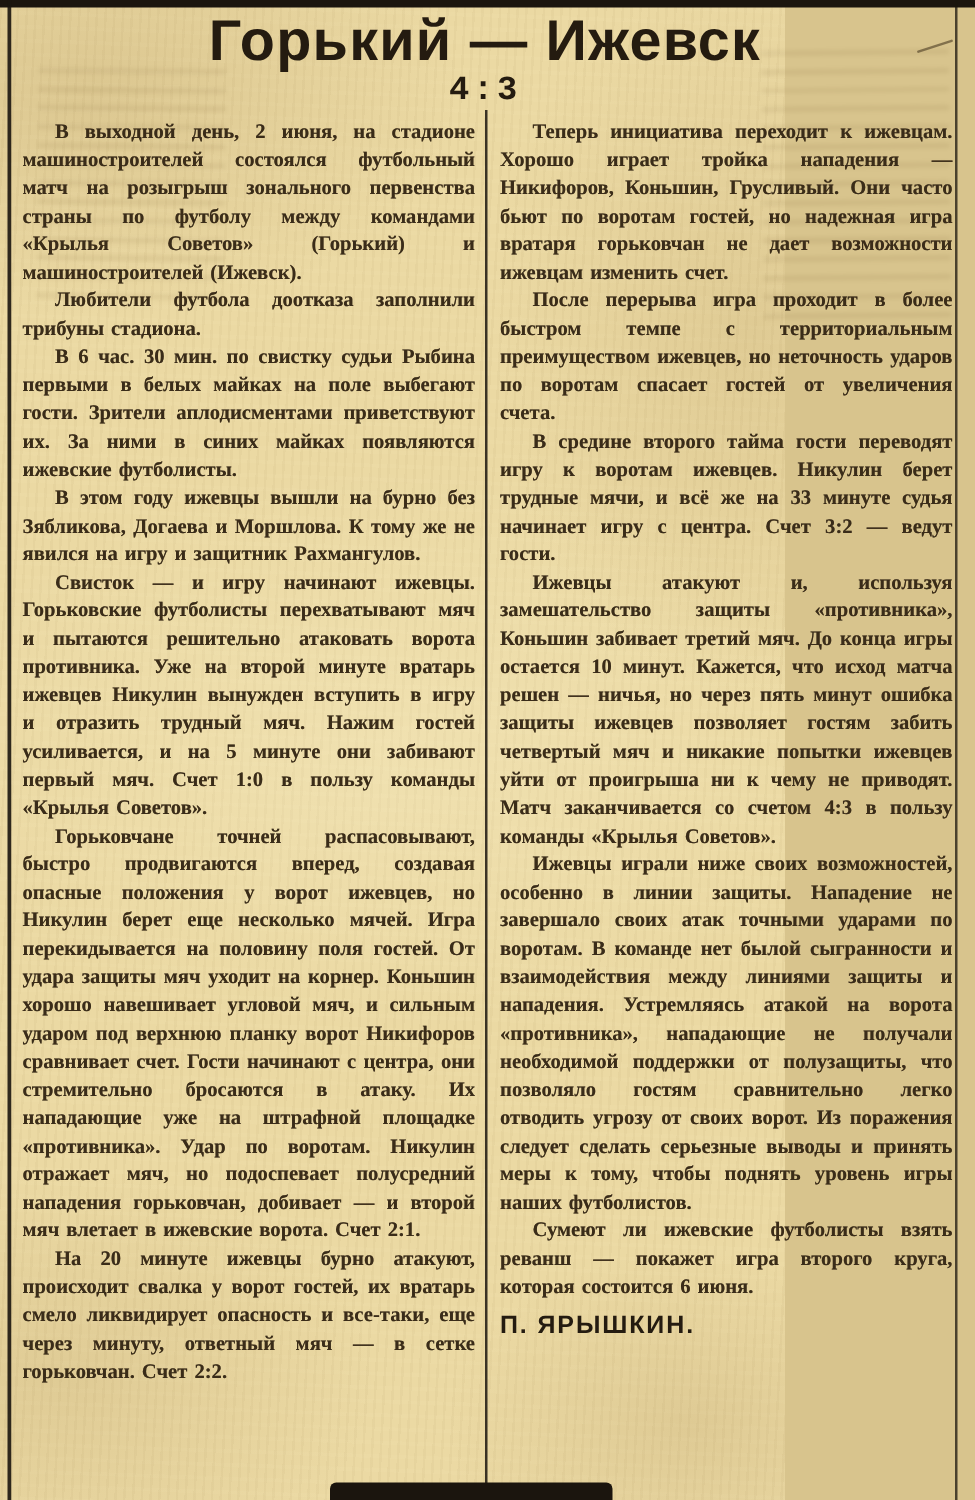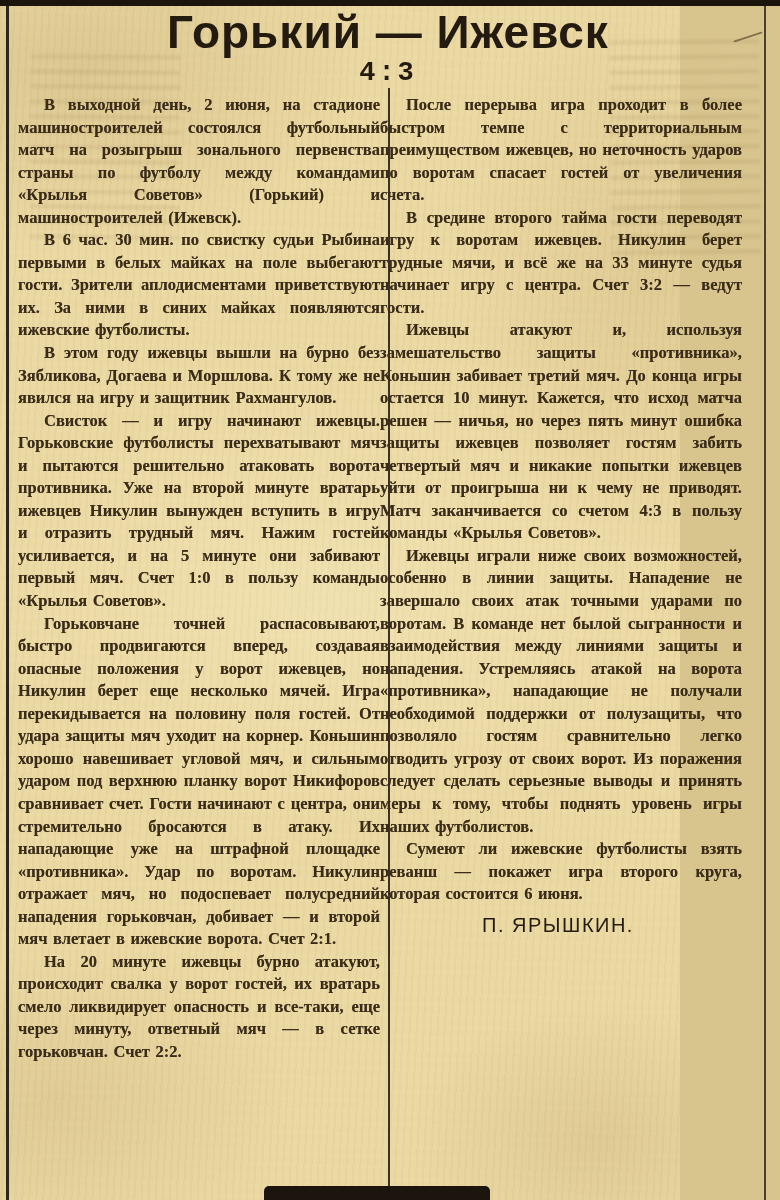--- a/index.html
+++ b/index.html
@@ -1,18 +1,18 @@
 <!DOCTYPE html>
 <html lang="ru"><head>
 <meta charset="utf-8">
 <style>
   html,body{margin:0;padding:0;}
   body{width:780px;height:1200px;overflow:hidden;background:#d8c48d;}
   .page{
-    position:relative;width:680px;height:1200px;box-sizing:border-box;
+    position:relative;width:628px;height:1200px;box-sizing:border-box;
     background-color:#ebd9a3;
     background-image:
       radial-gradient(ellipse 420px 260px at 12% 6%, rgba(139,104,46,0.16), transparent 70%),
       radial-gradient(ellipse 300px 420px at 96% 22%, rgba(150,115,55,0.14), transparent 70%),
       radial-gradient(ellipse 500px 300px at 50% 50%, rgba(255,248,215,0.25), transparent 75%),
       radial-gradient(ellipse 360px 240px at 8% 92%, rgba(135,100,45,0.12), transparent 70%),
       radial-gradient(ellipse 280px 200px at 88% 95%, rgba(135,100,45,0.13), transparent 70%),
       repeating-linear-gradient(93deg, rgba(120,92,40,0.045) 0 2px, transparent 2px 7px),
       repeating-linear-gradient(2deg, rgba(255,244,200,0.05) 0 3px, transparent 3px 11px);
     font-family:"Liberation Serif","DejaVu Serif",serif;
@@ -38,32 +38,32 @@
   .masthead{position:absolute;left:10px;top:8px;width:756px;text-align:center;}
   .headline{
     margin:0;font-family:"Liberation Sans","DejaVu Sans",sans-serif;
     font-weight:700;font-size:46px;line-height:48px;letter-spacing:1px;color:#241b10;
   }
   .score{
     margin:2px 0 0;font-family:Liberation Mono, monospace;
     font-weight:700;font-size:27px;line-height:30px;letter-spacing:3px;color:#241b10;
   }
   
-  .columns{position:absolute;left:18px;top:94px;width:744px;display:flex;}
+  .columns{position:absolute;left:18px;top:94px;width:744px;display:flex;gap:20px;}
   .col{width:362px;flex:0 0 362px;}
   .col p{
     margin:0;text-align:justify;text-indent:26px;
     font-size:16.5px;line-height:22.55px;font-weight:700;
     word-spacing:1.5px;color:#3a2c19;
     text-shadow:0 0 .5px rgba(58,44,25,.55);
   }
   .byline{
-    margin-top:8px;text-align:center;padding-right:6px;
+    margin-top:8px;text-align:left;padding-right:6px;
     font-family:"Liberation Sans","DejaVu Sans",sans-serif;
-    font-weight:400;font-size:20px;letter-spacing:1.5px;color:#241b10;
+    font-weight:700;font-size:20px;letter-spacing:1.5px;color:#241b10;
   }
 </style>
 </head>
 <body>
 
 <div class="page">
 
   <div class="rule top-rule"></div>
   <div class="rule left-rule"></div>
   <div class="rule right-rule"></div>
@@ -75,27 +75,29 @@
   <div class="pen-mark"></div>
 
   <div class="masthead">
     <h1 class="headline">Горький — Ижевск</h1>
     <div class="score">4:3</div>
   </div>
 
   <div class="columns">
     <div class="col">
       <p>В выходной день, 2 июня, на стадионе машиностроителей состоялся футбольный матч на розыгрыш зонального первенства страны по футболу между командами «Крылья Советов» (Горький) и машиностроителей (Ижевск).</p>
+      <p>Любители футбола доотказа заполнили трибуны стадиона.</p>
       <p>В 6 час. 30 мин. по свистку судьи Рыбина первыми в белых майках на поле выбегают гости. Зрители аплодисментами приветствуют их. За ними в синих майках появляются ижевские футболисты.</p>
       <p>В этом году ижевцы вышли на бурно без Зябликова, Догаева и Моршлова. К тому же не явился на игру и защитник Рахмангулов.</p>
       <p>Свисток — и игру начинают ижевцы. Горьковские футболисты перехватывают мяч и пытаются решительно атаковать ворота противника. Уже на второй минуте вратарь ижевцев Никулин вынужден вступить в игру и отразить трудный мяч. Нажим гостей усиливается, и на 5 минуте они забивают первый мяч. Счет 1:0 в пользу команды «Крылья Советов».</p>
       <p>Горьковчане точней распасовывают, быстро продвигаются вперед, создавая опасные положения у ворот ижевцев, но Никулин берет еще несколько мячей. Игра перекидывается на половину поля гостей. От удара защиты мяч уходит на корнер. Коньшин хорошо навешивает угловой мяч, и сильным ударом под верхнюю планку ворот Никифоров сравнивает счет. Гости начинают с центра, они стремительно бросаются в атаку. Их нападающие уже на штрафной площадке «противника». Удар по воротам. Никулин отражает мяч, но подоспевает полусредний нападения горьковчан, добивает — и второй мяч влетает в ижевские ворота. Счет 2:1.</p>
       <p>На 20 минуте ижевцы бурно атакуют, происходит свалка у ворот гостей, их вратарь смело ликвидирует опасность и все-таки, еще через минуту, ответный мяч — в сетке горьковчан. Счет 2:2.</p>
     </div>
     <div class="col">
+      <p>Теперь инициатива переходит к ижевцам. Хорошо играет тройка нападения — Никифоров, Коньшин, Грусливый. Они часто бьют по воротам гостей, но надежная игра вратаря горьковчан не дает возможности ижевцам изменить счет.</p>
       <p>После перерыва игра проходит в более быстром темпе с территориальным преимуществом ижевцев, но неточность ударов по воротам спасает гостей от увеличения счета.</p>
       <p>В средине второго тайма гости переводят игру к воротам ижевцев. Никулин берет трудные мячи, и всё же на 33 минуте судья начинает игру с центра. Счет 3:2 — ведут гости.</p>
       <p>Ижевцы атакуют и, используя замешательство защиты «противника», Коньшин забивает третий мяч. До конца игры остается 10 минут. Кажется, что исход матча решен — ничья, но через пять минут ошибка защиты ижевцев позволяет гостям забить четвертый мяч и никакие попытки ижевцев уйти от проигрыша ни к чему не приводят. Матч заканчивается со счетом 4:3 в пользу команды «Крылья Советов».</p>
       <p>Ижевцы играли ниже своих возможностей, особенно в линии защиты. Нападение не завершало своих атак точными ударами по воротам. В команде нет былой сыгранности и взаимодействия между линиями защиты и нападения. Устремляясь атакой на ворота «противника», нападающие не получали необходимой поддержки от полузащиты, что позволяло гостям сравнительно легко отводить угрозу от своих ворот. Из поражения следует сделать серьезные выводы и принять меры к тому, чтобы поднять уровень игры наших футболистов.</p>
       <p>Сумеют ли ижевские футболисты взять реванш — покажет игра второго круга, которая состоится 6 июня.</p>
       <div class="byline">П. ЯРЫШКИН.</div>
     </div>
   </div>
 
 </div>

